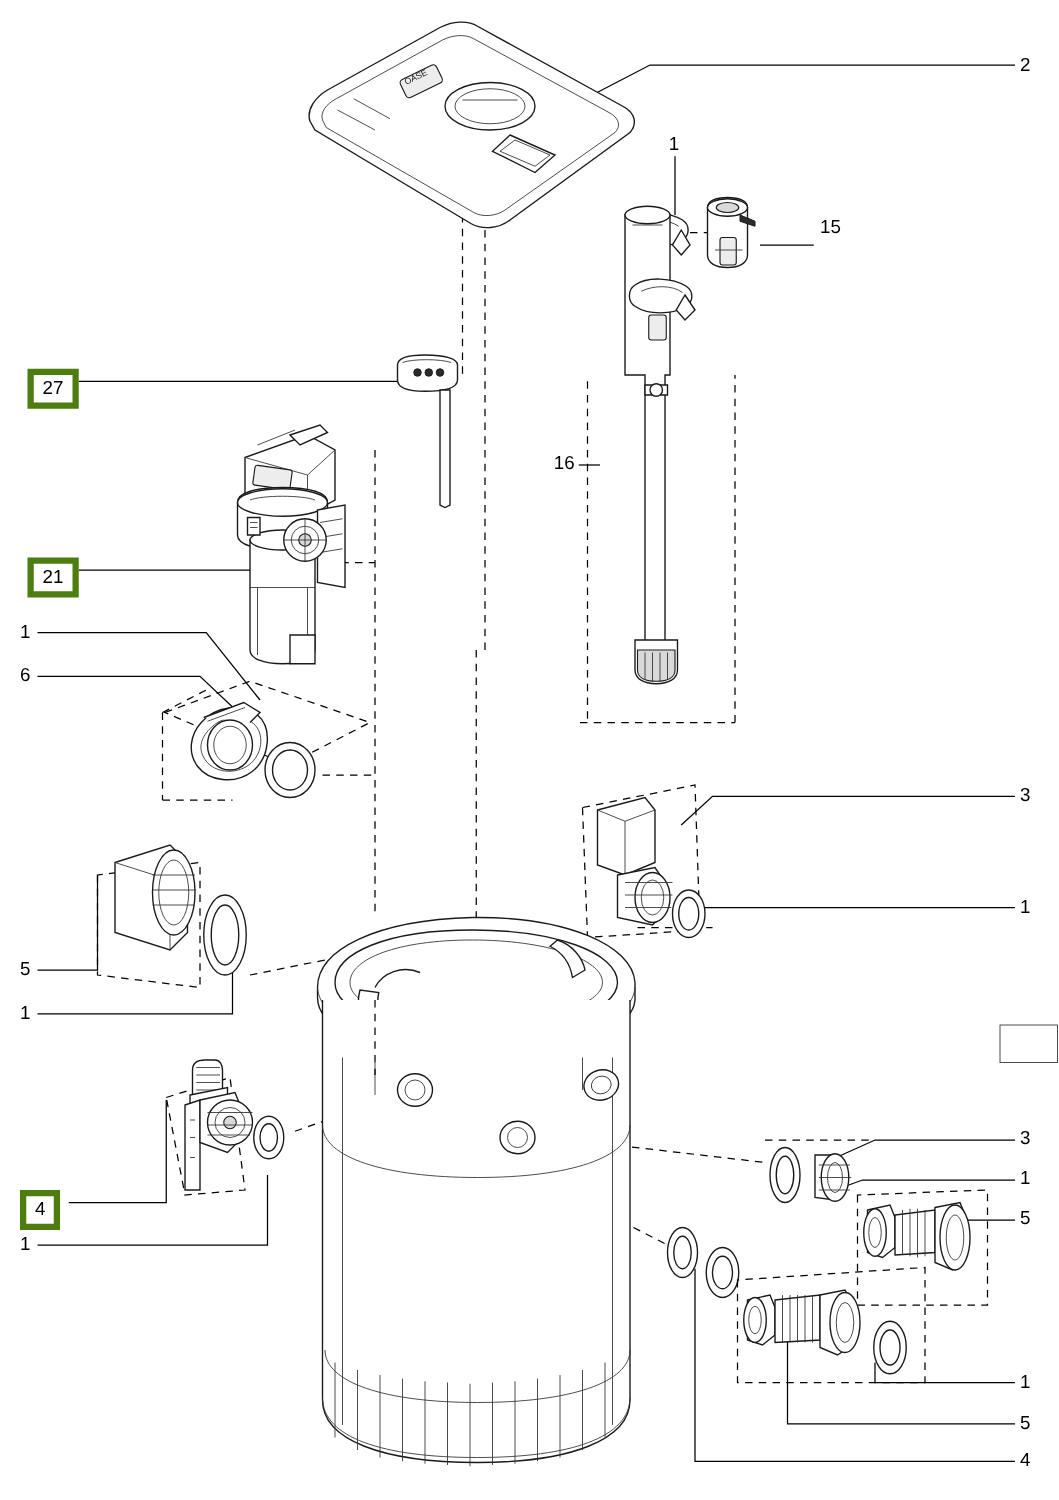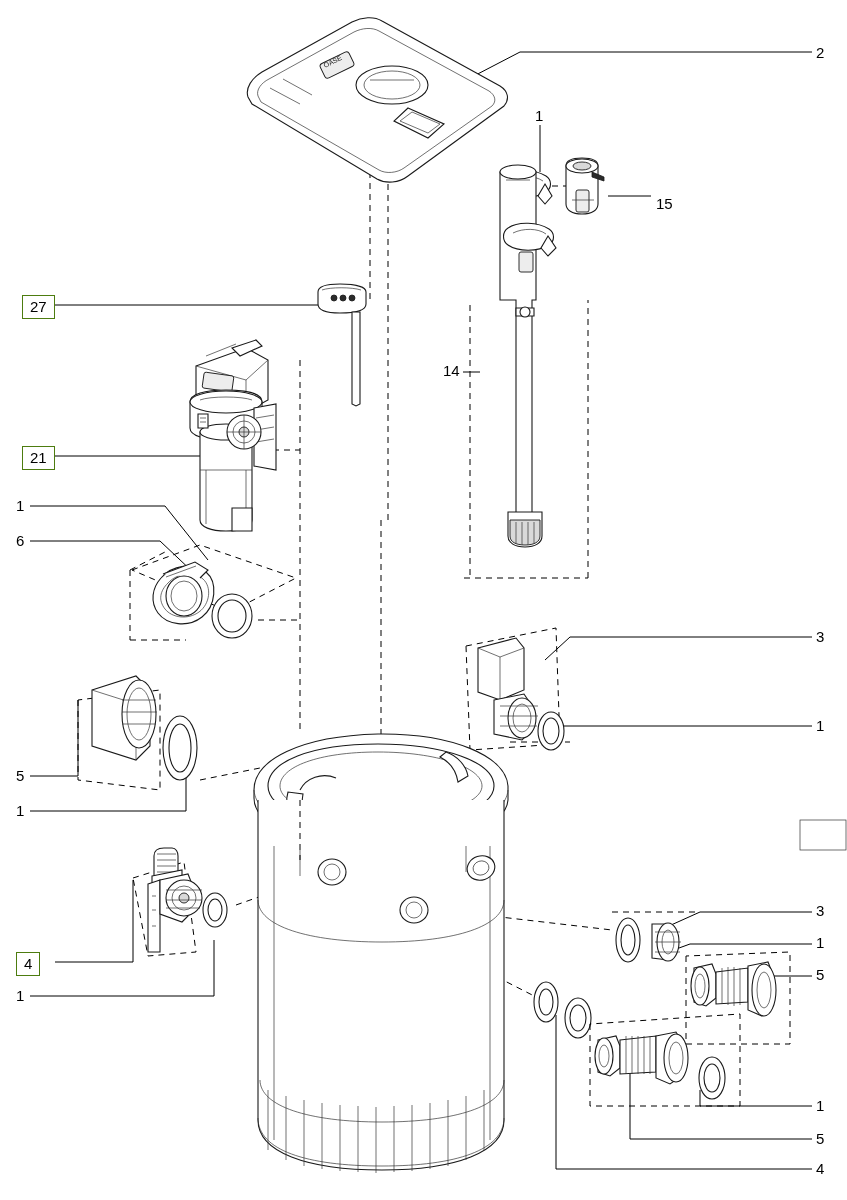--- a/index.html
+++ b/index.html
@@ -26,21 +26,21 @@
   }
   .callout {
     position: absolute;
     font-family: "Liberation Sans", sans-serif;
     font-size: 15px;
     color: #000000;
     line-height: 1;
     white-space: nowrap;
   }
   .callout.boxed {
-    border: 1px solid #4d7c0f;
+    border: 5px solid #4d7c0f;
     padding: 3px 7px 4px 7px;
     background: #ffffff;
   }
   .callout.plain {
     padding: 0;
   }
   .lead {
     stroke: #000000;
     stroke-width: 1;
     fill: none;
@@ -346,22 +346,22 @@
       <ellipse class="part" cx="712" cy="1078" rx="13" ry="21"></ellipse>
       <ellipse class="part" cx="712" cy="1078" rx="8" ry="14"></ellipse>
     </g>
 
     <rect class="part-thin" x="800" y="820" width="46" height="30" fill="#ffffff"></rect>
 
   </svg>
 
   <div class="callout plain" style="left:816px; top:45px;">2</div>
   <div class="callout plain" style="left:535px; top:108px;">1</div>
-  <div class="callout plain" style="left:656px; top:196px;">15</div>
-  <div class="callout plain" style="left:443px; top:363px;">14</div>
+  <div class="callout plain" style="left:656px; top:174px;">15</div>
+  <div class="callout plain" style="left:443px; top:363px;">16</div>
   <div class="callout boxed" style="left:22px;  top:295px;">27</div>
   <div class="callout boxed" style="left:22px;  top:446px;">21</div>
   <div class="callout plain" style="left:16px;  top:498px;">1</div>
   <div class="callout plain" style="left:16px;  top:533px;">6</div>
   <div class="callout plain" style="left:16px;  top:768px;">5</div>
   <div class="callout plain" style="left:16px;  top:803px;">1</div>
   <div class="callout plain" style="left:816px; top:629px;">3</div>
   <div class="callout plain" style="left:816px; top:718px;">1</div>
   <div class="callout boxed" style="left:16px;  top:952px;">4</div>
   <div class="callout plain" style="left:16px;  top:988px;">1</div>

